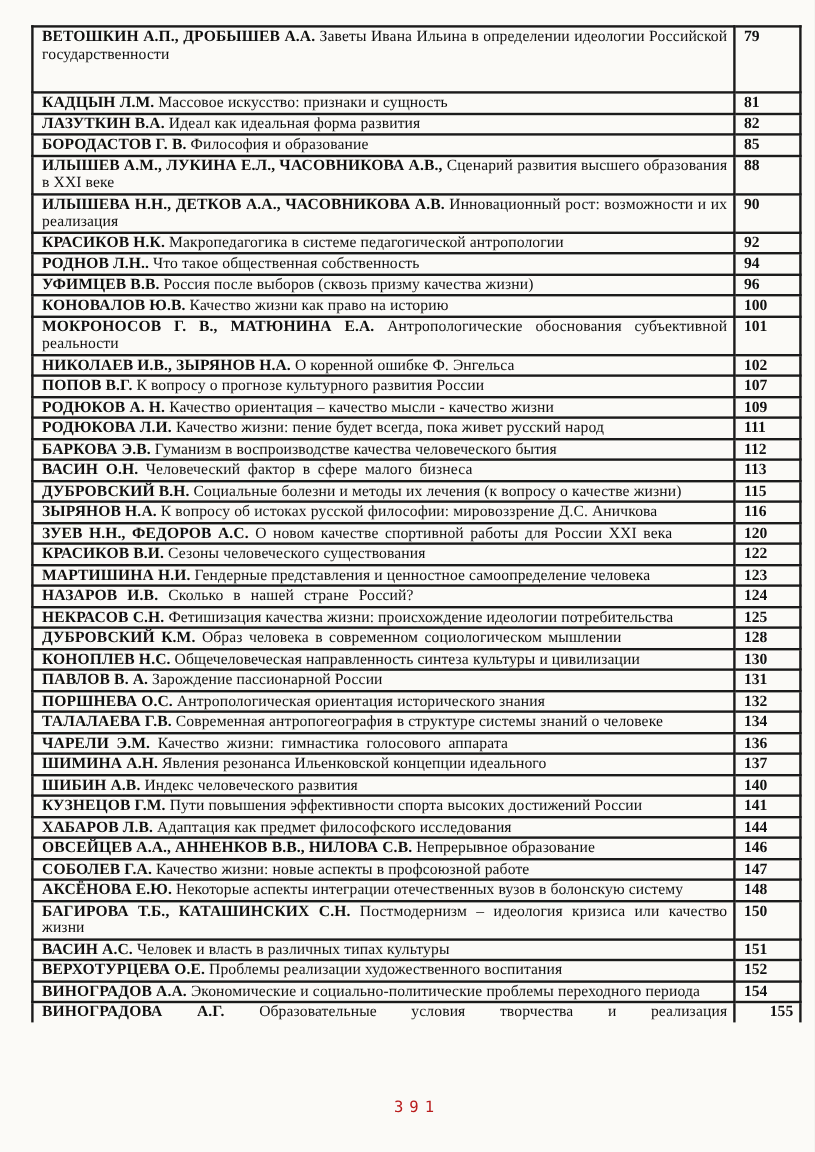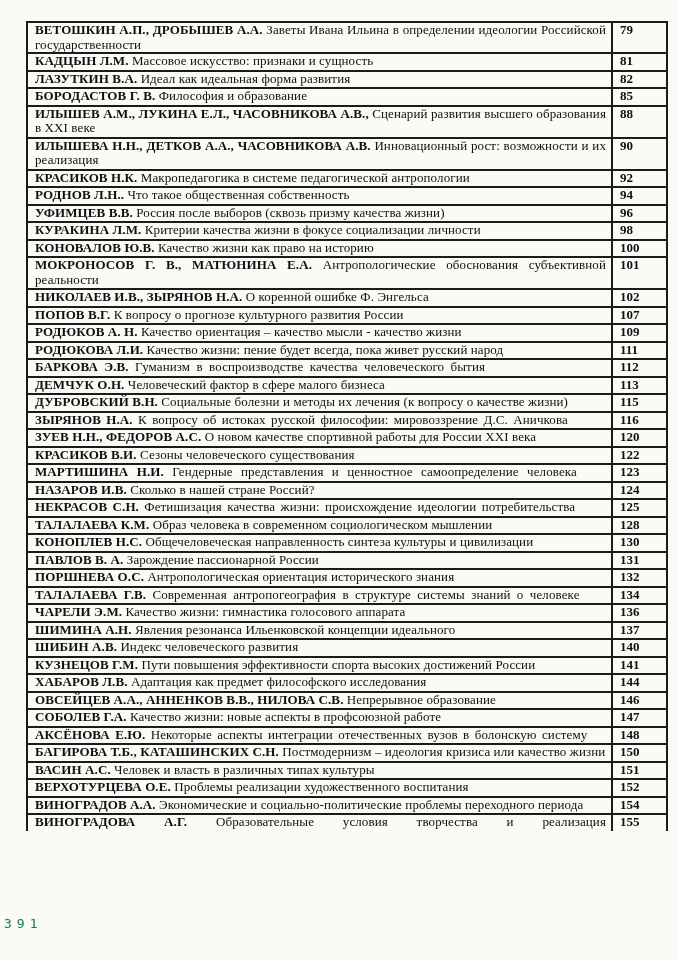--- a/index.html
+++ b/index.html
@@ -41,44 +41,44 @@
   .cell-page {
     width: 41px;
     font-weight: bold;
     padding-left: 8px;
     text-align: left;
   }
   .authors { font-weight: bold; }
   .title   { font-weight: normal; }
 
   
-  .toc-row:nth-child(1) td { padding-bottom: 0; }
+  .toc-row:nth-child(1) td { padding-bottom: 24px; }
 
   
   .toc-row:nth-child(17) .cell-text { word-spacing: 3px; }
   .toc-row:nth-child(20) .cell-text { word-spacing: 2px; }
   .toc-row:nth-child(23) .cell-text { word-spacing: 5px; }
   .toc-row:nth-child(25) .cell-text { word-spacing: 2px; }
   .toc-row:nth-child(30) .cell-text { word-spacing: 3px; }
   .toc-row:nth-child(38) .cell-text { word-spacing: 2px; margin-top: 16px; }
 
   
   .toc-row:last-child .cell-text { text-align-last: justify; }
-  .toc-row:last-child td { border-bottom: none; }
+  .toc-row:last-child td { border-bottom: none; text-align: right; }
 
   .page-footer {
     position: absolute;
-    left: 4px;
+    left: 16px;
     right: 0;
     top: 916px;
-    text-align: left;
+    text-align: center;
     font-family: "DejaVu Sans Mono", monospace;
     font-size: 13px;
     letter-spacing: 5px;
-    color: #15803d;
+    color: #b91c1c;
   }
 </style>
 </head>
 <body>
 
 <div class="page">
 
   <table class="toc-table">
     <tbody id="toc-body">
   <tr class="toc-row">
@@ -119,24 +119,20 @@
   <tr class="toc-row">
     <td class="cell-text"><span class="authors">РОДНОВ Л.Н..</span> <span class="title">Что такое общественная собственность</span></td>
     <td class="cell-page">94</td>
   </tr>
 
   <tr class="toc-row">
     <td class="cell-text"><span class="authors">УФИМЦЕВ В.В.</span> <span class="title">Россия после выборов (сквозь призму качества жизни)</span></td>
     <td class="cell-page">96</td>
   </tr>
 
-  <tr class="toc-row">
-    <td class="cell-text"><span class="authors">КУРАКИНА Л.М.</span> <span class="title">Критерии качества жизни в фокусе социализации личности</span></td>
-    <td class="cell-page">98</td>
-  </tr>
 
   <tr class="toc-row">
     <td class="cell-text"><span class="authors">КОНОВАЛОВ Ю.В.</span> <span class="title">Качество жизни как право на историю</span></td>
     <td class="cell-page">100</td>
   </tr>
 
   <tr class="toc-row">
     <td class="cell-text"><span class="authors">МОКРОНОСОВ Г. В., МАТЮНИНА Е.А.</span> <span class="title">Антропологические обоснования субъективной реальности</span></td>
     <td class="cell-page">101</td>
   </tr>
@@ -160,21 +156,21 @@
     <td class="cell-text"><span class="authors">РОДЮКОВА Л.И.</span> <span class="title">Качество жизни: пение будет всегда, пока живет русский народ</span></td>
     <td class="cell-page">111</td>
   </tr>
 
   <tr class="toc-row">
     <td class="cell-text"><span class="authors">БАРКОВА Э.В.</span> <span class="title">Гуманизм в воспроизводстве качества человеческого бытия</span></td>
     <td class="cell-page">112</td>
   </tr>
 
   <tr class="toc-row">
-    <td class="cell-text"><span class="authors">ДЕМЧУК О.Н.</span> <span class="title">Человеческий фактор в сфере малого бизнеса</span></td>
+    <td class="cell-text"><span class="authors">ВАСИН О.Н.</span> <span class="title">Человеческий фактор в сфере малого бизнеса</span></td>
     <td class="cell-page">113</td>
   </tr>
 
   <tr class="toc-row">
     <td class="cell-text"><span class="authors">ДУБРОВСКИЙ В.Н.</span> <span class="title">Социальные болезни и методы их лечения (к вопросу о качестве жизни)</span></td>
     <td class="cell-page">115</td>
   </tr>
 
   <tr class="toc-row">
     <td class="cell-text"><span class="authors">ЗЫРЯНОВ Н.А.</span> <span class="title">К вопросу об истоках русской философии: мировоззрение Д.С. Аничкова</span></td>
@@ -200,21 +196,21 @@
     <td class="cell-text"><span class="authors">НАЗАРОВ И.В.</span> <span class="title">Сколько в нашей стране Россий?</span></td>
     <td class="cell-page">124</td>
   </tr>
 
   <tr class="toc-row">
     <td class="cell-text"><span class="authors">НЕКРАСОВ С.Н.</span> <span class="title">Фетишизация качества жизни: происхождение идеологии потребительства</span></td>
     <td class="cell-page">125</td>
   </tr>
 
   <tr class="toc-row">
-    <td class="cell-text"><span class="authors">ТАЛАЛАЕВА К.М.</span> <span class="title">Образ человека в современном социологическом мышлении</span></td>
+    <td class="cell-text"><span class="authors">ДУБРОВСКИЙ К.М.</span> <span class="title">Образ человека в современном социологическом мышлении</span></td>
     <td class="cell-page">128</td>
   </tr>
 
   <tr class="toc-row">
     <td class="cell-text"><span class="authors">КОНОПЛЕВ Н.С.</span> <span class="title">Общечеловеческая направленность синтеза культуры и цивилизации</span></td>
     <td class="cell-page">130</td>
   </tr>
 
   <tr class="toc-row">
     <td class="cell-text"><span class="authors">ПАВЛОВ В. А.</span> <span class="title">Зарождение пассионарной России</span></td>

